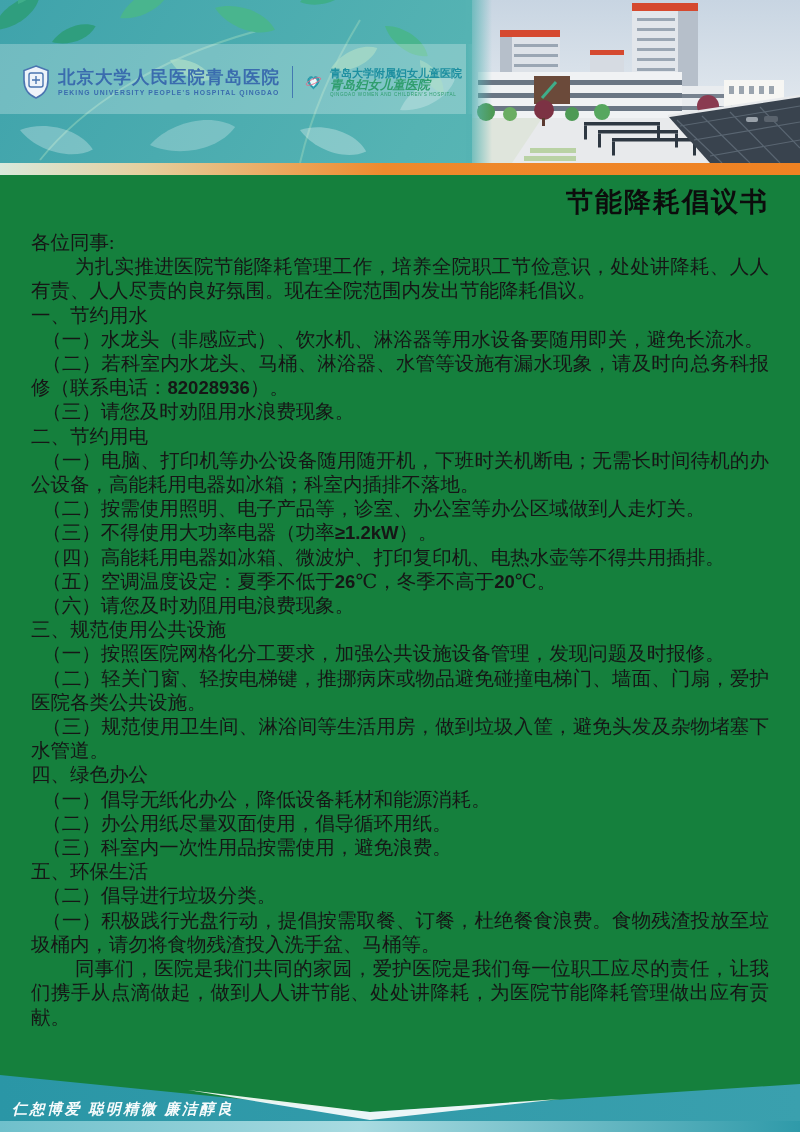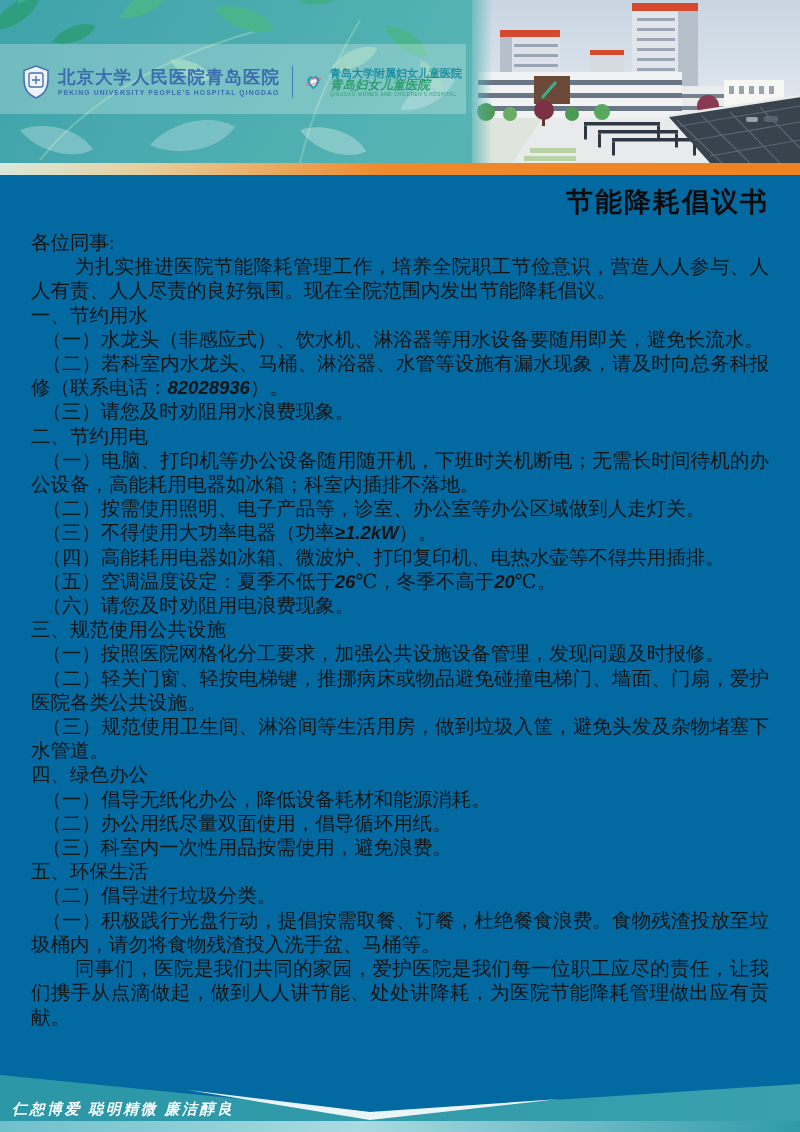--- a/index.html
+++ b/index.html
@@ -1,19 +1,19 @@
 <!DOCTYPE html>
 <html><head>
 <meta charset="utf-8">
 <style>
   * { margin:0; padding:0; box-sizing:border-box; }
   html,body { background:#ffffff; }
   .page {
     position:relative; width:800px; height:1132px; margin:0 auto;
-    background:#0369a1; overflow:hidden;
+    background:#15803d; overflow:hidden;
     font-family:"Liberation Serif","DejaVu Serif",serif; color:#141414;
   }
   
   .header { position:relative; width:800px; height:163px; overflow:hidden;
             background:linear-gradient(120deg,#3fa3ab 0%,#55b3b3 55%,#5fbcb8 100%); }
   .header-art { position:absolute; left:0; top:0; }
   .logo-band { position:absolute; left:0; top:44px; width:472px; height:70px;
                background:rgba(255,255,255,0.26); }
   .logos { position:absolute; left:22px; top:56px; width:440px; height:52px;
            display:flex; align-items:center; gap:8px; }
@@ -38,21 +38,21 @@
       background:linear-gradient(90deg,#d9e9dc 0%,#e5cf9e 18%,#ee8a2d 48%,#ef8222 100%); }
   
   .content { position:relative; z-index:2; padding:9px 31px 0 31px; }
   .doc-title { text-align:right; font-size:27px; font-weight:700; letter-spacing:2px;
                margin-bottom:11px; color:#0c0c0c; }
   .para, .sec-heading, .sec-item, .salutation {
     font-size:19.5px; line-height:24.2px; text-align:justify; color:#161616; }
   .salutation { text-align:left; }
   .para.indent { text-indent:2.25em; }
   .sec-item { text-indent:0.58em; }
-  .num { font-family:"Liberation Sans","DejaVu Sans",sans-serif; font-weight:700; font-size:0.95em;font-style:italic; }
+  .num { font-family:"Liberation Sans","DejaVu Sans",sans-serif; font-weight:700; font-size:0.95em; }
   .sign-block { margin-top:22px; text-align:right; position:relative; z-index:3; }
   .signature { font-size:20px; line-height:22px; padding-right:57px; }
   .doc-date { font-size:20px; line-height:22px; padding-right:37px; margin-top:9px; }
   
   .footer { position:absolute; left:0; bottom:0; width:800px; height:70px; z-index:1; }
   .motto { position:absolute; left:12px; bottom:13px; z-index:2;
            color:rgba(255,255,255,0.96); font-size:15px; font-weight:700; font-style:italic;
            letter-spacing:2.5px; white-space:nowrap;text-align:right; }
 </style>
 </head>
@@ -224,21 +224,21 @@
           <rect x="274" y="117" width="12" height="5" rx="2" fill="#9aa2aa"></rect>
         </g>
     </svg>
   </div>
 
   <div class="orange-strip"></div>
 
   <div class="content">
     <h1 class="doc-title">节能降耗倡议书</h1>
     <p class="salutation">各位同事:</p>
-    <p class="para indent">为扎实推进医院节能降耗管理工作，培养全院职工节俭意识，营造人人参与、人人有责、人人尽责的良好氛围。现在全院范围内发出节能降耗倡议。</p>
+    <p class="para indent">为扎实推进医院节能降耗管理工作，培养全院职工节俭意识，处处讲降耗、人人有责、人人尽责的良好氛围。现在全院范围内发出节能降耗倡议。</p>
 
     <div>
         <p class="sec-heading">一、节约用水</p>
         <p class="sec-item">（一）水龙头（非感应式）、饮水机、淋浴器等用水设备要随用即关，避免长流水。</p>
         <p class="sec-item">（二）若科室内水龙头、马桶、淋浴器、水管等设施有漏水现象，请及时向总务科报修（联系电话：<span class="num">82028936</span>）。</p>
         <p class="sec-item">（三）请您及时劝阻用水浪费现象。</p>
         <p class="sec-heading">二、节约用电</p>
         <p class="sec-item">（一）电脑、打印机等办公设备随用随开机，下班时关机断电；无需长时间待机的办公设备，高能耗用电器如冰箱；科室内插排不落地。</p>
         <p class="sec-item">（二）按需使用照明、电子产品等，诊室、办公室等办公区域做到人走灯关。</p>
         <p class="sec-item">（三）不得使用大功率电器（功率<span class="num">≥1.2kW</span>）。</p>

